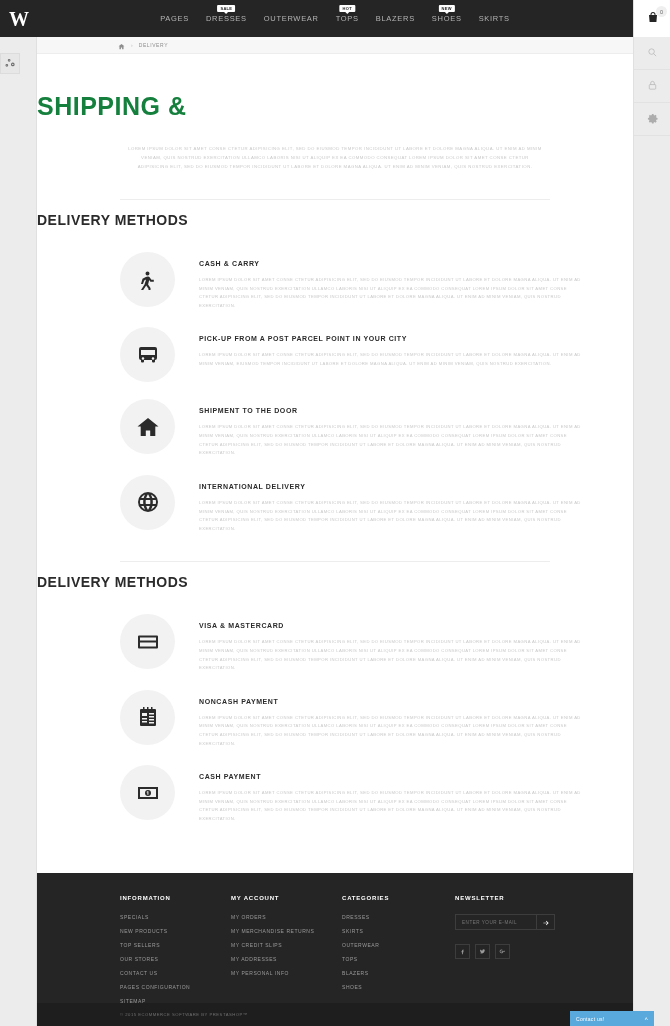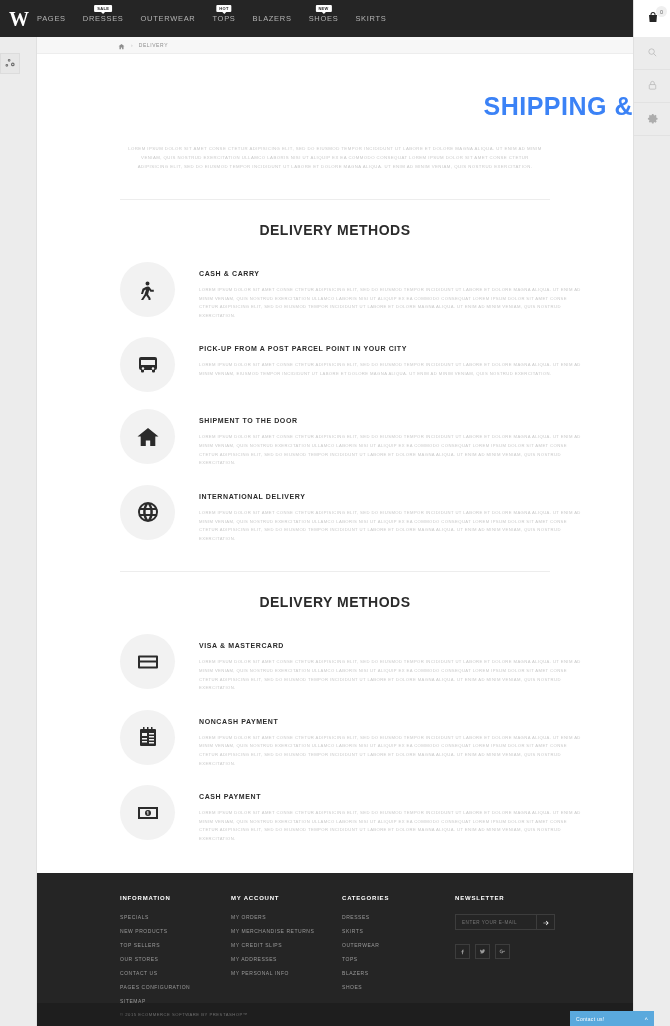--- a/index.html
+++ b/index.html
@@ -13,21 +13,21 @@
 
   
   .left-rail { position:absolute; left:0; top:0; width:37px; height:1026px; background:#ececec; border-right:1px solid #e0e0e0; z-index:6; }
   .logo-box { width:37px; height:37px; background:#252525; display:flex; align-items:center; justify-content:center; }
   .logo-w { color:#fff; font-size:20px; font-weight:700; font-family:"Liberation Serif", serif; letter-spacing:-1px; line-height:1; }
   .rail-btn { position:absolute; left:0; top:53px; width:20px; height:21px; background:#e7e7e7; border:1px solid #dcdcdc; display:flex; align-items:center; justify-content:center; }
   .rail-btn svg { width:11px; height:11px; fill:#6e6e6e; }
 
   
   .topbar { position:absolute; left:37px; top:0; width:596px; height:37px; background:#252525; z-index:5; }
-  .nav { position:absolute; left:0; top:0; width:100%; height:37px; display:flex; align-items:center; justify-content:flex-start; gap:17px; }
+  .nav { position:absolute; left:0; top:0; width:100%; height:37px; display:flex; align-items:center; justify-content:center; gap:17px; }
   .nav-item { position:relative; color:#b4b4b4; font-size:7.5px; letter-spacing:0.7px; font-weight:400; text-transform:uppercase; cursor:pointer; white-space:nowrap; }
   .nav-badge { position:absolute; left:50%; transform:translateX(-50%); top:-9px; background:#fff; color:#252525; font-size:4px; font-weight:700; letter-spacing:0.3px; padding:1px 3px; border-radius:1px; white-space:nowrap; }
   .nav-badge::after { content:""; position:absolute; left:50%; margin-left:-2px; bottom:-2px; border-left:2px solid transparent; border-right:2px solid transparent; border-top:2px solid #fff; }
 
   
   .right-rail { position:absolute; right:0; top:0; width:37px; height:1026px; background:#ececec; border-left:1px solid #e0e0e0; z-index:6; }
   .cart-box { width:37px; height:37px; background:#fff; display:flex; align-items:center; justify-content:center; position:relative; }
   .cart-box svg { width:12px; height:12px; fill:#252525; }
   .cart-badge { position:absolute; top:6px; right:4px; width:11px; height:11px; border-radius:50%; background:#efefef; color:#666; font-size:5.5px; display:flex; align-items:center; justify-content:center; }
   .rail-icon { width:37px; height:33px; display:flex; align-items:center; justify-content:center; border-bottom:1px solid #e2e2e2; }
@@ -35,27 +35,27 @@
   .rail-icon.filled svg { fill:#adadad; stroke:none; }
 
   
   .main { position:absolute; left:37px; top:37px; width:596px; height:989px; background:#fff; overflow:hidden; }
 
   .breadcrumb { height:17px; background:#f7f7f7; border-bottom:1px solid #ededed; display:flex; align-items:center; padding-left:81px; gap:6px; }
   .breadcrumb svg { width:7px; height:7px; fill:#8e8e8e; }
   .bc-sep { color:#c0c0c0; font-size:5px; }
   .bc-current { color:#8e8e8e; font-size:5px; letter-spacing:0.6px; }
 
-  .page-title { text-align:right; margin-top:36px; color:#3b82f6; font-size:25px; font-weight:700; letter-spacing:0.5px; line-height:1.28; }
+  .page-title { text-align:left; margin-top:36px; color:#15803d; font-size:25px; font-weight:700; letter-spacing:0.5px; line-height:1.28; }
 
   .intro { margin:22px auto 0; width:414px; text-align:center; color:#c9c9c9; font-size:4.3px; line-height:2.1; letter-spacing:0.45px; }
 
   .divider { width:430px; margin:28px auto 0; height:1px; background:#ededed; }
 
-  .section-title { text-align:center; margin-top:22px; color:#2b2b2b; font-size:14px; font-weight:700; letter-spacing:0.5px; }
+  .section-title { text-align:left; margin-top:12px; color:#2b2b2b; font-size:14px; font-weight:700; letter-spacing:0.5px; }
 
   .methods { margin-top:24px; padding-left:83px; padding-right:46px; }
   .method { display:flex; align-items:flex-start; margin-bottom:17px; }
   .method-icon { flex:0 0 55px; width:55px; height:55px; border-radius:50%; background:#f2f2f2; display:flex; align-items:center; justify-content:center; margin-right:24px; }
   .method-icon svg { width:24px; height:24px; fill:#2b2b2b; }
   .method-body { flex:1; padding-top:8px; }
   .method-title { color:#2b2b2b; font-size:7px; font-weight:700; letter-spacing:0.6px; margin-bottom:9px; }
   .method-text { color:#c9c9c9; font-size:4.2px; line-height:2.05; letter-spacing:0.4px; }
 
   

